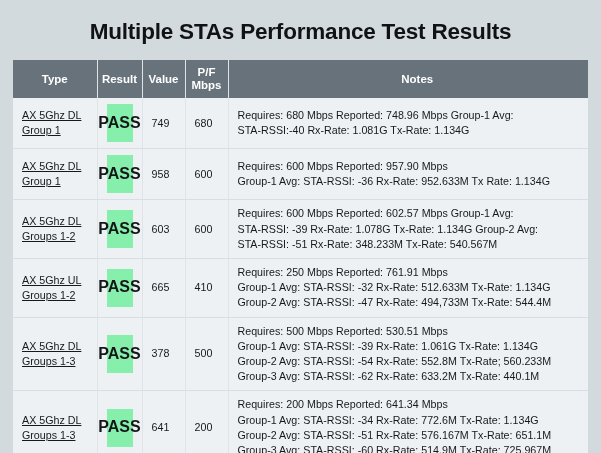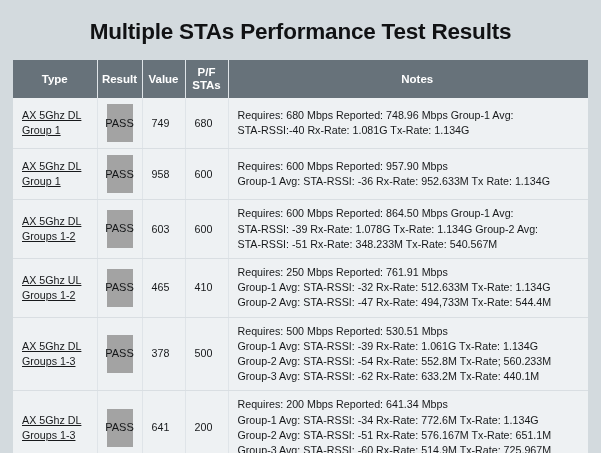--- a/index.html
+++ b/index.html
@@ -92,24 +92,24 @@
     padding: 0;
     text-align: center;
     border-right: 1px solid #dfe4e8;
     border-bottom: none;
   }
   .result-badge {
     display: block;
     width: 100%;
     height: 100%;
     min-height: 38px;
-    background: #a3a3a3;
+    background: #86efac;
     color: #141618;
-    font-size: 11px;
-    font-weight: normal;
+    font-size: 16px;
+    font-weight: bold;
     display: flex;
     align-items: center;
     justify-content: center;
     box-sizing: border-box;
   }
   td.cell-value, td.cell-pf {
     text-align: left;
     font-size: 11.5px;
   }
   td.cell-notes {
@@ -140,21 +140,21 @@
         <col class="col-value">
         <col class="col-pf">
         <col class="col-notes">
       </colgroup>
       <thead>
         <tr>
           <th>Type</th>
           <th class="ctr">Result</th>
           <th class="ctr">Value</th>
           <th class="ctr" style="white-space: pre-line; line-height:1.15;">P/F
-STAs</th>
+Mbps</th>
           <th>Notes</th>
         </tr>
       </thead>
       <tbody id="table-body">
           <tr>
             <td class="cell-type">AX 5Ghz DL
 Group 1</td>
             <td class="cell-result">
               <span class="result-badge">PASS</span>
             </td>
@@ -175,31 +175,31 @@
 Group-1 Avg: STA-RSSI: -36 Rx-Rate: 952.633M Tx Rate: 1.134G</td>
           </tr>
           <tr>
             <td class="cell-type">AX 5Ghz DL
 Groups 1-2</td>
             <td class="cell-result">
               <span class="result-badge">PASS</span>
             </td>
             <td class="cell-value">603</td>
             <td class="cell-pf">600</td>
-            <td class="cell-notes">Requires: 600 Mbps Reported: 864.50 Mbps Group-1 Avg:
+            <td class="cell-notes">Requires: 600 Mbps Reported: 602.57 Mbps Group-1 Avg:
 STA-RSSI: -39 Rx-Rate: 1.078G Tx-Rate: 1.134G Group-2 Avg:
 STA-RSSI: -51 Rx-Rate: 348.233M Tx-Rate: 540.567M</td>
           </tr>
           <tr>
             <td class="cell-type">AX 5Ghz UL
 Groups 1-2</td>
             <td class="cell-result">
               <span class="result-badge">PASS</span>
             </td>
-            <td class="cell-value">465</td>
+            <td class="cell-value">665</td>
             <td class="cell-pf">410</td>
             <td class="cell-notes">Requires: 250 Mbps Reported: 761.91 Mbps
 Group-1 Avg: STA-RSSI: -32 Rx-Rate: 512.633M Tx-Rate: 1.134G
 Group-2 Avg: STA-RSSI: -47 Rx-Rate: 494,733M Tx-Rate: 544.4M</td>
           </tr>
           <tr>
             <td class="cell-type">AX 5Ghz DL
 Groups 1-3</td>
             <td class="cell-result">
               <span class="result-badge">PASS</span>

